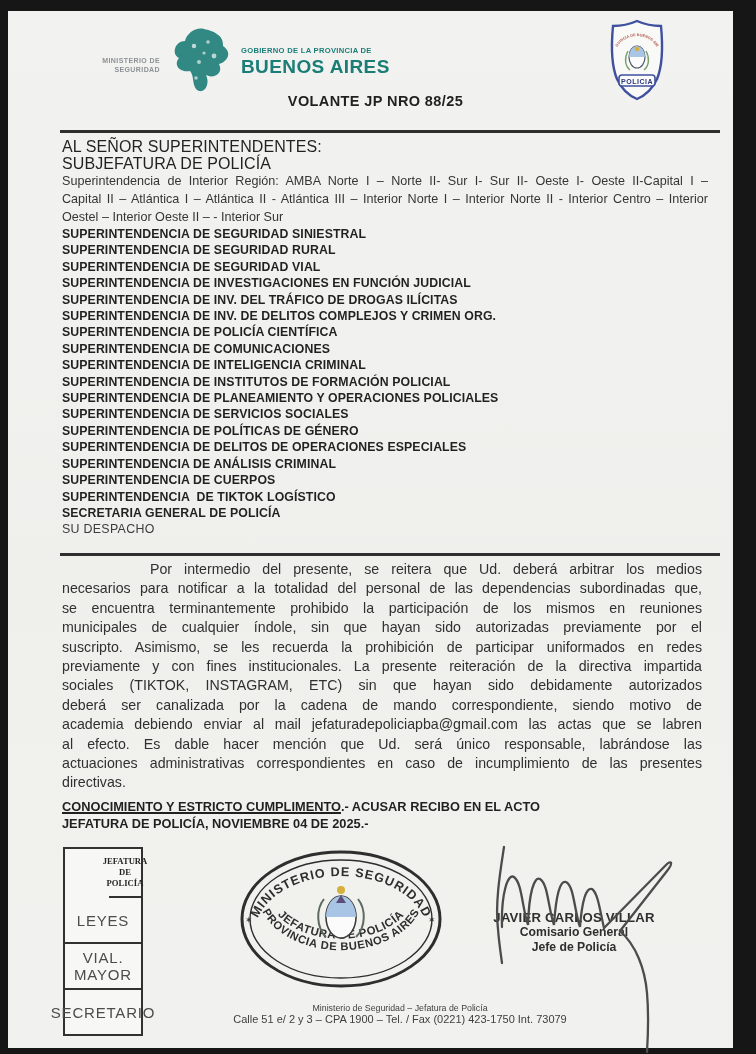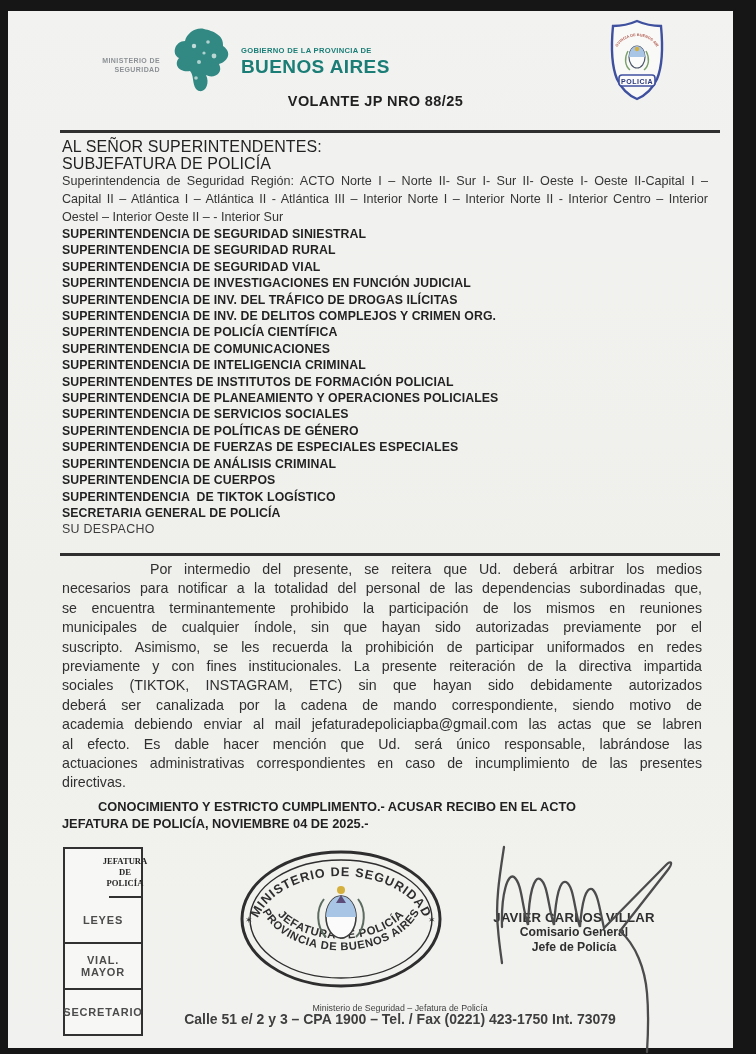--- a/index.html
+++ b/index.html
@@ -50,41 +50,41 @@
   
   .body-text{position:absolute;left:54px;top:549px;width:640px;}
   .body-text div{
     font-size:14.2px;line-height:19.4px;color:#2e2e2e;
     text-align:justify;text-align-last:justify;word-spacing:1px;
   }
   .body-text div:first-child{text-indent:88px;}
   .body-text div:last-child{text-align-last:left;}
   .closing{position:absolute;left:54px;top:787px;width:646px;}
   .closing-line1{font-size:12.8px;font-weight:bold;line-height:17px;color:#1d1d1d;}
-  .closing-underlined{text-decoration-thickness:1.5px;margin-left:36px;}
+  .closing-underlined{text-decoration:underline;text-decoration-thickness:1.5px;}
   .closing-dateline{font-size:12.8px;font-weight:bold;line-height:17px;color:#1d1d1d;}
   
   .route-table{
     position:absolute;left:55px;top:836px;width:76px;
     border:2.5px solid #2f2f2f;background:#fbfbf9;
   }
   .route-cell{border-bottom:2px solid #2f2f2f;display:flex;align-items:center;justify-content:center;text-align:center;}
   .route-cell:last-child{border-bottom:none;}
   .route-cell-1{height:47px;font-family:"Liberation Serif", serif;font-weight:bold;font-size:8.6px;line-height:11px;white-space:pre-line;color:#222;margin-left:44px;}
-  .route-cell-2,.route-cell-3,.route-cell-4{height:44px;font-size:11px;letter-spacing:.8px;color:#4a4a4a;font-weight:bold;}
+  .route-cell-2,.route-cell-3,.route-cell-4{height:44px;font-size:15px;letter-spacing:.8px;color:#4a4a4a;}
   .stamp{position:absolute;left:228px;top:834px;}
   .signer-text{
     position:absolute;left:468px;top:899px;width:196px;text-align:center;color:#2c2c2c;
   }
   .signer-name{font-size:13.2px;font-weight:bold;line-height:15px;letter-spacing:.2px;}
   .signer-rank,.signer-role{font-size:12.2px;font-weight:bold;line-height:14.5px;}
   .signature-svg{position:absolute;left:460px;top:820px;pointer-events:none;}
   .footer{position:absolute;left:142px;top:992px;width:500px;text-align:center;color:#3c3c3c;}
   .footer-line1{font-size:8.8px;font-weight:normal;line-height:11px;}
-  .footer-line2{font-size:14px;line-height:11px;font-weight:bold;}
+  .footer-line2{font-size:11px;line-height:11px;}
 </style>
 </head>
 <body>
 
 <div class="page">
 
   <div class="ministry-label">MINISTERIO DE
 SEGURIDAD</div>
 
   <div class="map-logo">
@@ -122,39 +122,39 @@
   </div>
 
   <div class="doc-title">VOLANTE JP NRO 88/25</div>
 
   <div class="hrule hrule-1"></div>
 
   <div class="content-left">
     <div class="to-line">AL SEÑOR SUPERINTENDENTES:</div>
     <div class="subjefatura">SUBJEFATURA DE POLICÍA</div>
     <div class="region-lines">
-        <div>Superintendencia de Seguridad Región: ACTO Norte I – Norte II- Sur I- Sur II- Oeste I- Oeste II-Capital I –</div>
+        <div>Superintendencia de Interior Región: AMBA Norte I – Norte II- Sur I- Sur II- Oeste I- Oeste II-Capital I –</div>
         <div>Capital II – Atlántica I – Atlántica II - Atlántica III – Interior Norte I – Interior Norte II - Interior Centro – Interior</div>
         <div>Oestel – Interior Oeste II – - Interior Sur</div>
       </div>
     <div class="recipient-list">
         <div>SUPERINTENDENCIA DE SEGURIDAD SINIESTRAL</div>
         <div>SUPERINTENDENCIA DE SEGURIDAD RURAL</div>
         <div>SUPERINTENDENCIA DE SEGURIDAD VIAL</div>
         <div>SUPERINTENDENCIA DE INVESTIGACIONES EN FUNCIÓN JUDICIAL</div>
         <div>SUPERINTENDENCIA DE INV. DEL TRÁFICO DE DROGAS ILÍCITAS</div>
         <div>SUPERINTENDENCIA DE INV. DE DELITOS COMPLEJOS Y CRIMEN ORG.</div>
         <div>SUPERINTENDENCIA DE POLICÍA CIENTÍFICA</div>
         <div>SUPERINTENDENCIA DE COMUNICACIONES</div>
         <div>SUPERINTENDENCIA DE INTELIGENCIA CRIMINAL</div>
-        <div>SUPERINTENDENTES DE INSTITUTOS DE FORMACIÓN POLICIAL</div>
+        <div>SUPERINTENDENCIA DE INSTITUTOS DE FORMACIÓN POLICIAL</div>
         <div>SUPERINTENDENCIA DE PLANEAMIENTO Y OPERACIONES POLICIALES</div>
         <div>SUPERINTENDENCIA DE SERVICIOS SOCIALES</div>
         <div>SUPERINTENDENCIA DE POLÍTICAS DE GÉNERO</div>
-        <div>SUPERINTENDENCIA DE FUERZAS DE ESPECIALES ESPECIALES</div>
+        <div>SUPERINTENDENCIA DE DELITOS DE OPERACIONES ESPECIALES</div>
         <div>SUPERINTENDENCIA DE ANÁLISIS CRIMINAL</div>
         <div>SUPERINTENDENCIA DE CUERPOS</div>
         <div>SUPERINTENDENCIA  DE TIKTOK LOGÍSTICO</div>
         <div>SECRETARIA GENERAL DE POLICÍA</div>
       </div>
     <div class="su-despacho">SU DESPACHO</div>
   </div>
 
   <div class="hrule hrule-2"></div>
 

